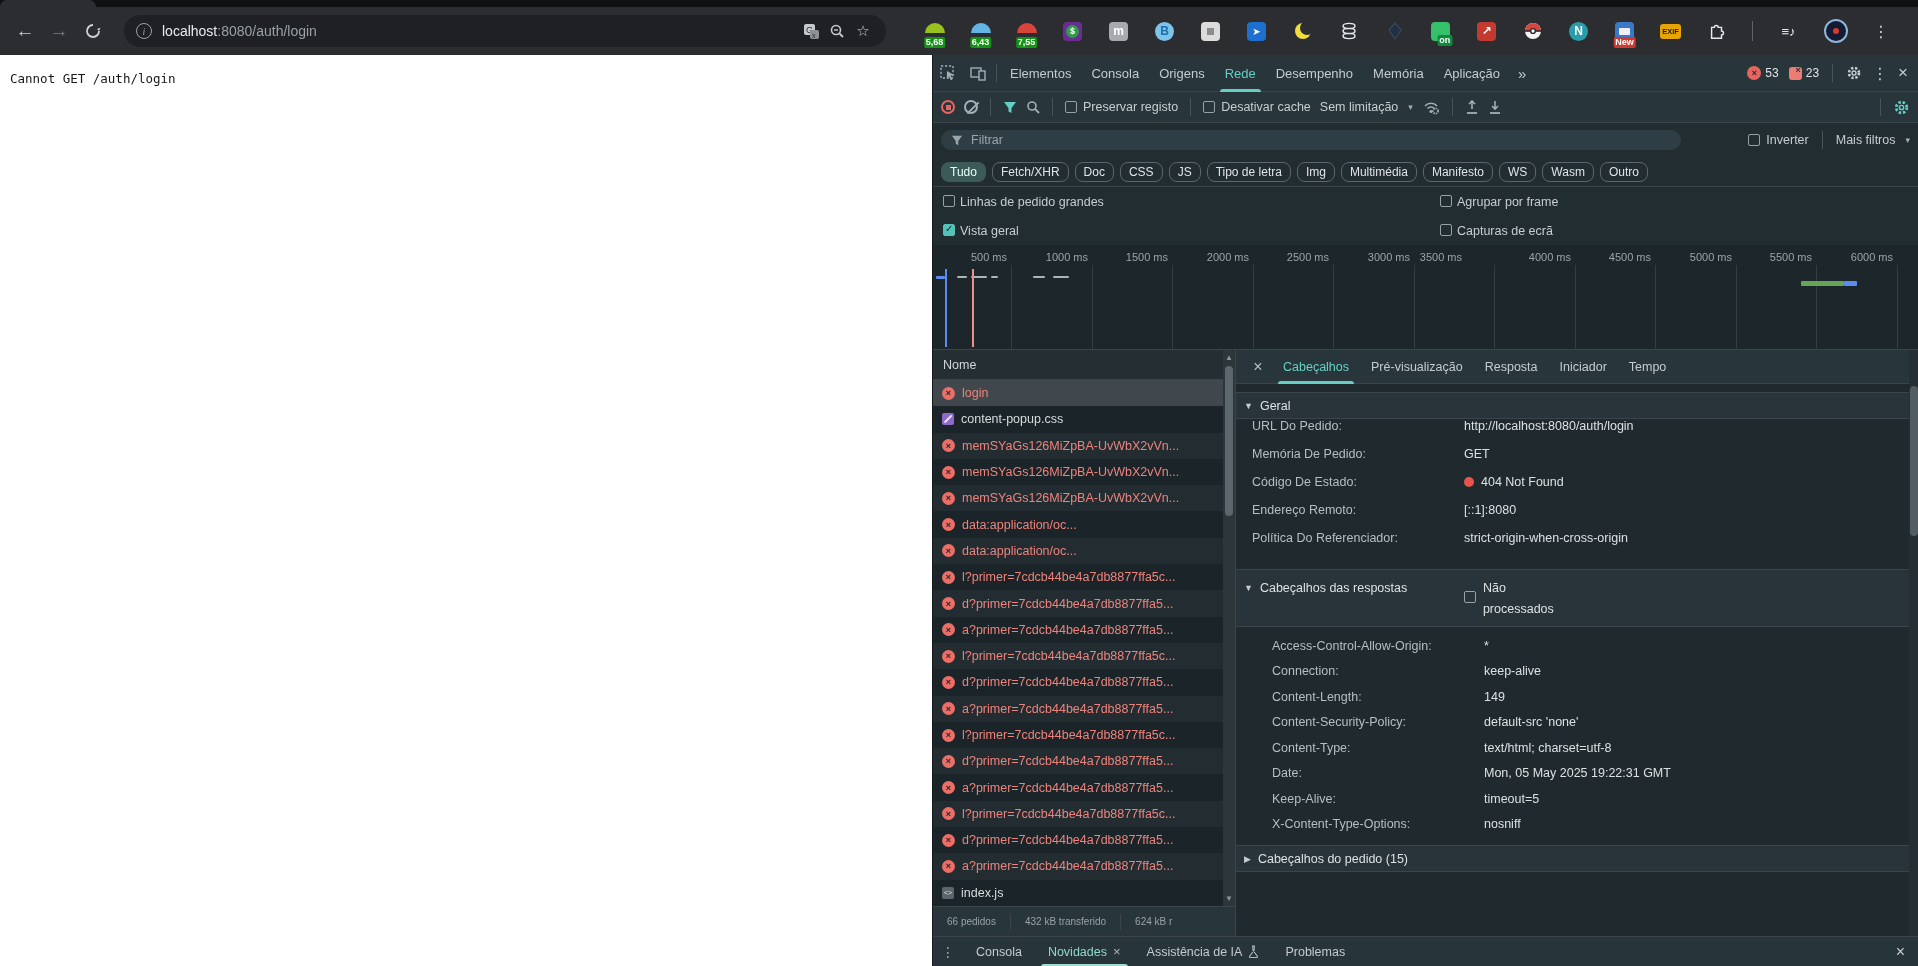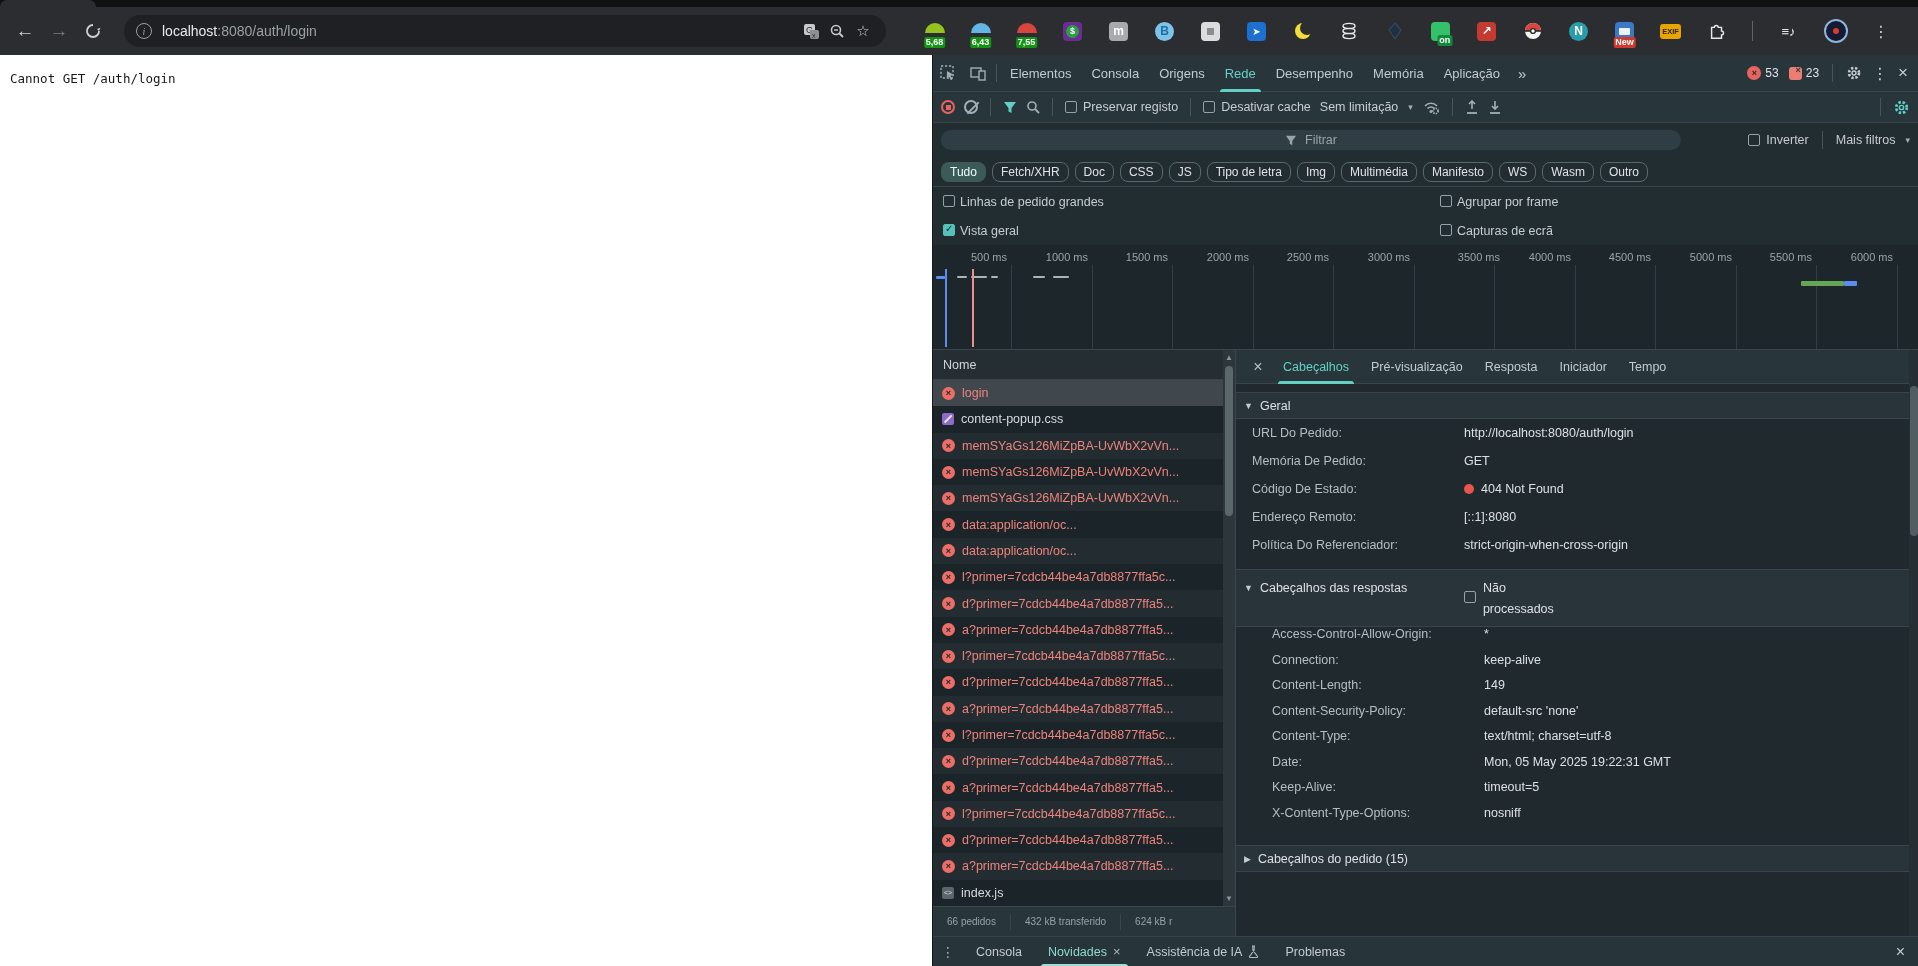--- a/index.html
+++ b/index.html
@@ -57,21 +57,21 @@
   .clear-btn::after { content:''; position:absolute; left:-1px; top:5px; width:16px; height:2px; background:#9fb0b6; transform:rotate(-45deg); }
   .chk { width:12px; height:12px; border:1.5px solid #97a1a7; border-radius:2px; background:transparent; flex:0 0 auto;}
   .chk.checked { background:#54c2b8; border-color:#54c2b8; position:relative; }
   .chk.checked::after { content:'✓'; position:absolute; left:1px; top:-2px; color:#17262b; font-size:10px; font-weight:bold; }
   .lbl { color:#c6cdd1; white-space:nowrap; }
   .ctrl { display:flex; align-items:center; gap:6px; }
   .dd-arrow { color:#9fb0b6; font-size:9px; margin-left:4px;}
   .nt-right { margin-left:auto; display:flex; align-items:center; gap:9px; }
 
   .filter-row { position:absolute; left:0; top:68px; width:100%; height:34px; display:flex; align-items:center; padding:0 8px; background:#222d32; }
-  .filter-pill { width:740px; height:20px; border-radius:12px; background:#2f3d44; display:flex; align-items:center; padding:0 10px; gap:8px;justify-content:center; }
+  .filter-pill { width:740px; height:20px; border-radius:12px; background:#2f3d44; display:flex; align-items:center; padding:0 10px; gap:8px; }
   .filter-ph { color:#9aa5aa; }
   .fr-right { margin-left:auto; display:flex; align-items:center; gap:10px; }
 
   .chips-row { position:absolute; left:0; top:102px; width:100%; height:30px; display:flex; align-items:center; gap:6px; padding:0 8px; background:#222d32; border-bottom:1px solid #3a444a;}
   .chip { border:1px solid #5c666c; border-radius:8px; padding:2px 8px; font-size:12px; color:#dfe3e6; white-space:nowrap;}
   .chip.active { border-color:transparent; background:#3c5b58; color:#eafefb; }
 
   .opts { position:absolute; left:0; top:132px; width:100%; height:58px; background:#222d32; display:grid; grid-template-columns:497px auto; grid-auto-rows:29px; align-items:center; padding-left:10px; }
   .opt { display:flex; gap:5px; }
 
@@ -105,22 +105,22 @@
   .details { position:absolute; left:302px; top:295px; width:684px; height:586px; background:#20292d; border-left:1px solid #3a444a; }
   .det-tabs { height:34px; display:flex; align-items:center; border-bottom:1px solid #3a444a; background:#28353b; padding-left:8px; }
   .det-close { width:28px; text-align:center; color:#b6bfc4; font-size:16px; }
   .det-tab { position:relative; height:34px; line-height:34px; padding:0 11px; color:#c3cbcf; white-space:nowrap;}
   .det-tab.active { color:#64d0c5; }
   .det-tab.active::after { content:''; position:absolute; left:6px; right:6px; bottom:0; height:3px; border-radius:3px 3px 0 0; background:#64d0c5; }
   .det-content { position:absolute; left:0; top:34px; right:10px; bottom:0; overflow:hidden; }
   .sec-head { margin-top:8px; height:27px; display:flex; align-items:center; background:#28333a; border-top:1px solid #3a444a; border-bottom:1px solid #3a444a; padding-left:8px; gap:7px; color:#dce1e4; }
   .tri { font-size:9px; color:#c3cbcf; }
   .kv { display:flex; padding-left:16px; align-items:flex-start; }
-  .kv.g { height:28px; align-items:center;}
-  .kv.r { height:25.5px; align-items:flex-start;padding-left:36px;}
+  .kv.g { height:28px; align-items:flex-start;}
+  .kv.r { height:25.5px; align-items:flex-end;padding-left:36px;}
   .kv .k { width:212px; color:#b4bfc4; flex:0 0 auto; }
   .kv .v { color:#dbe0e3; }
   .dot404 { display:inline-block; width:10px; height:10px; border-radius:50%; background:#e8554d; margin-right:7px; vertical-align:-1px;}
   .resp-head { margin-top:10px; min-height:52px; display:flex; align-items:flex-start; background:#28333a; border-top:1px solid #3a444a; border-bottom:1px solid #3a444a; padding:8px 0 6px 8px; gap:7px; color:#dce1e4;}
   .resp-title { width:197px; flex:0 0 auto;}
   .raw-toggle { display:flex; align-items:flex-start; gap:7px; }
   .raw-toggle .chk { margin-top:13px; }
   .raw-lbl { width:84px; color:#dce1e4; line-height:21px; }
   .det-scroll { position:absolute; right:0; top:0; width:10px; bottom:0; background:#242e33; }
   .det-thumb { position:absolute; left:1px; top:36px; width:8px; height:150px; border-radius:4px; background:#525c63; }
@@ -435,21 +435,21 @@
       <div class="tick-lbl" style="left: 89px;">1000 ms</div>
       <div class="tick-line" style="left: 239px;"></div>
       <div class="tick-lbl" style="left: 169px;">1500 ms</div>
       <div class="tick-line" style="left: 320px;"></div>
       <div class="tick-lbl" style="left: 250px;">2000 ms</div>
       <div class="tick-line" style="left: 400px;"></div>
       <div class="tick-lbl" style="left: 330px;">2500 ms</div>
       <div class="tick-line" style="left: 481px;"></div>
       <div class="tick-lbl" style="left: 411px;">3000 ms</div>
       <div class="tick-line" style="left: 561px;"></div>
-      <div class="tick-lbl" style="left: 501px;">3500 ms</div>
+      <div class="tick-lbl" style="left: 463px;">3500 ms</div>
       <div class="tick-line" style="left: 642px;"></div>
       <div class="tick-lbl" style="left: 572px;">4000 ms</div>
       <div class="tick-line" style="left: 722px;"></div>
       <div class="tick-lbl" style="left: 652px;">4500 ms</div>
       <div class="tick-line" style="left: 803px;"></div>
       <div class="tick-lbl" style="left: 733px;">5000 ms</div>
       <div class="tick-line" style="left: 883px;"></div>
       <div class="tick-lbl" style="left: 813px;">5500 ms</div>
       <div class="tick-line" style="left: 964px;"></div>
       <div class="tick-lbl" style="left: 894px;">6000 ms</div>

